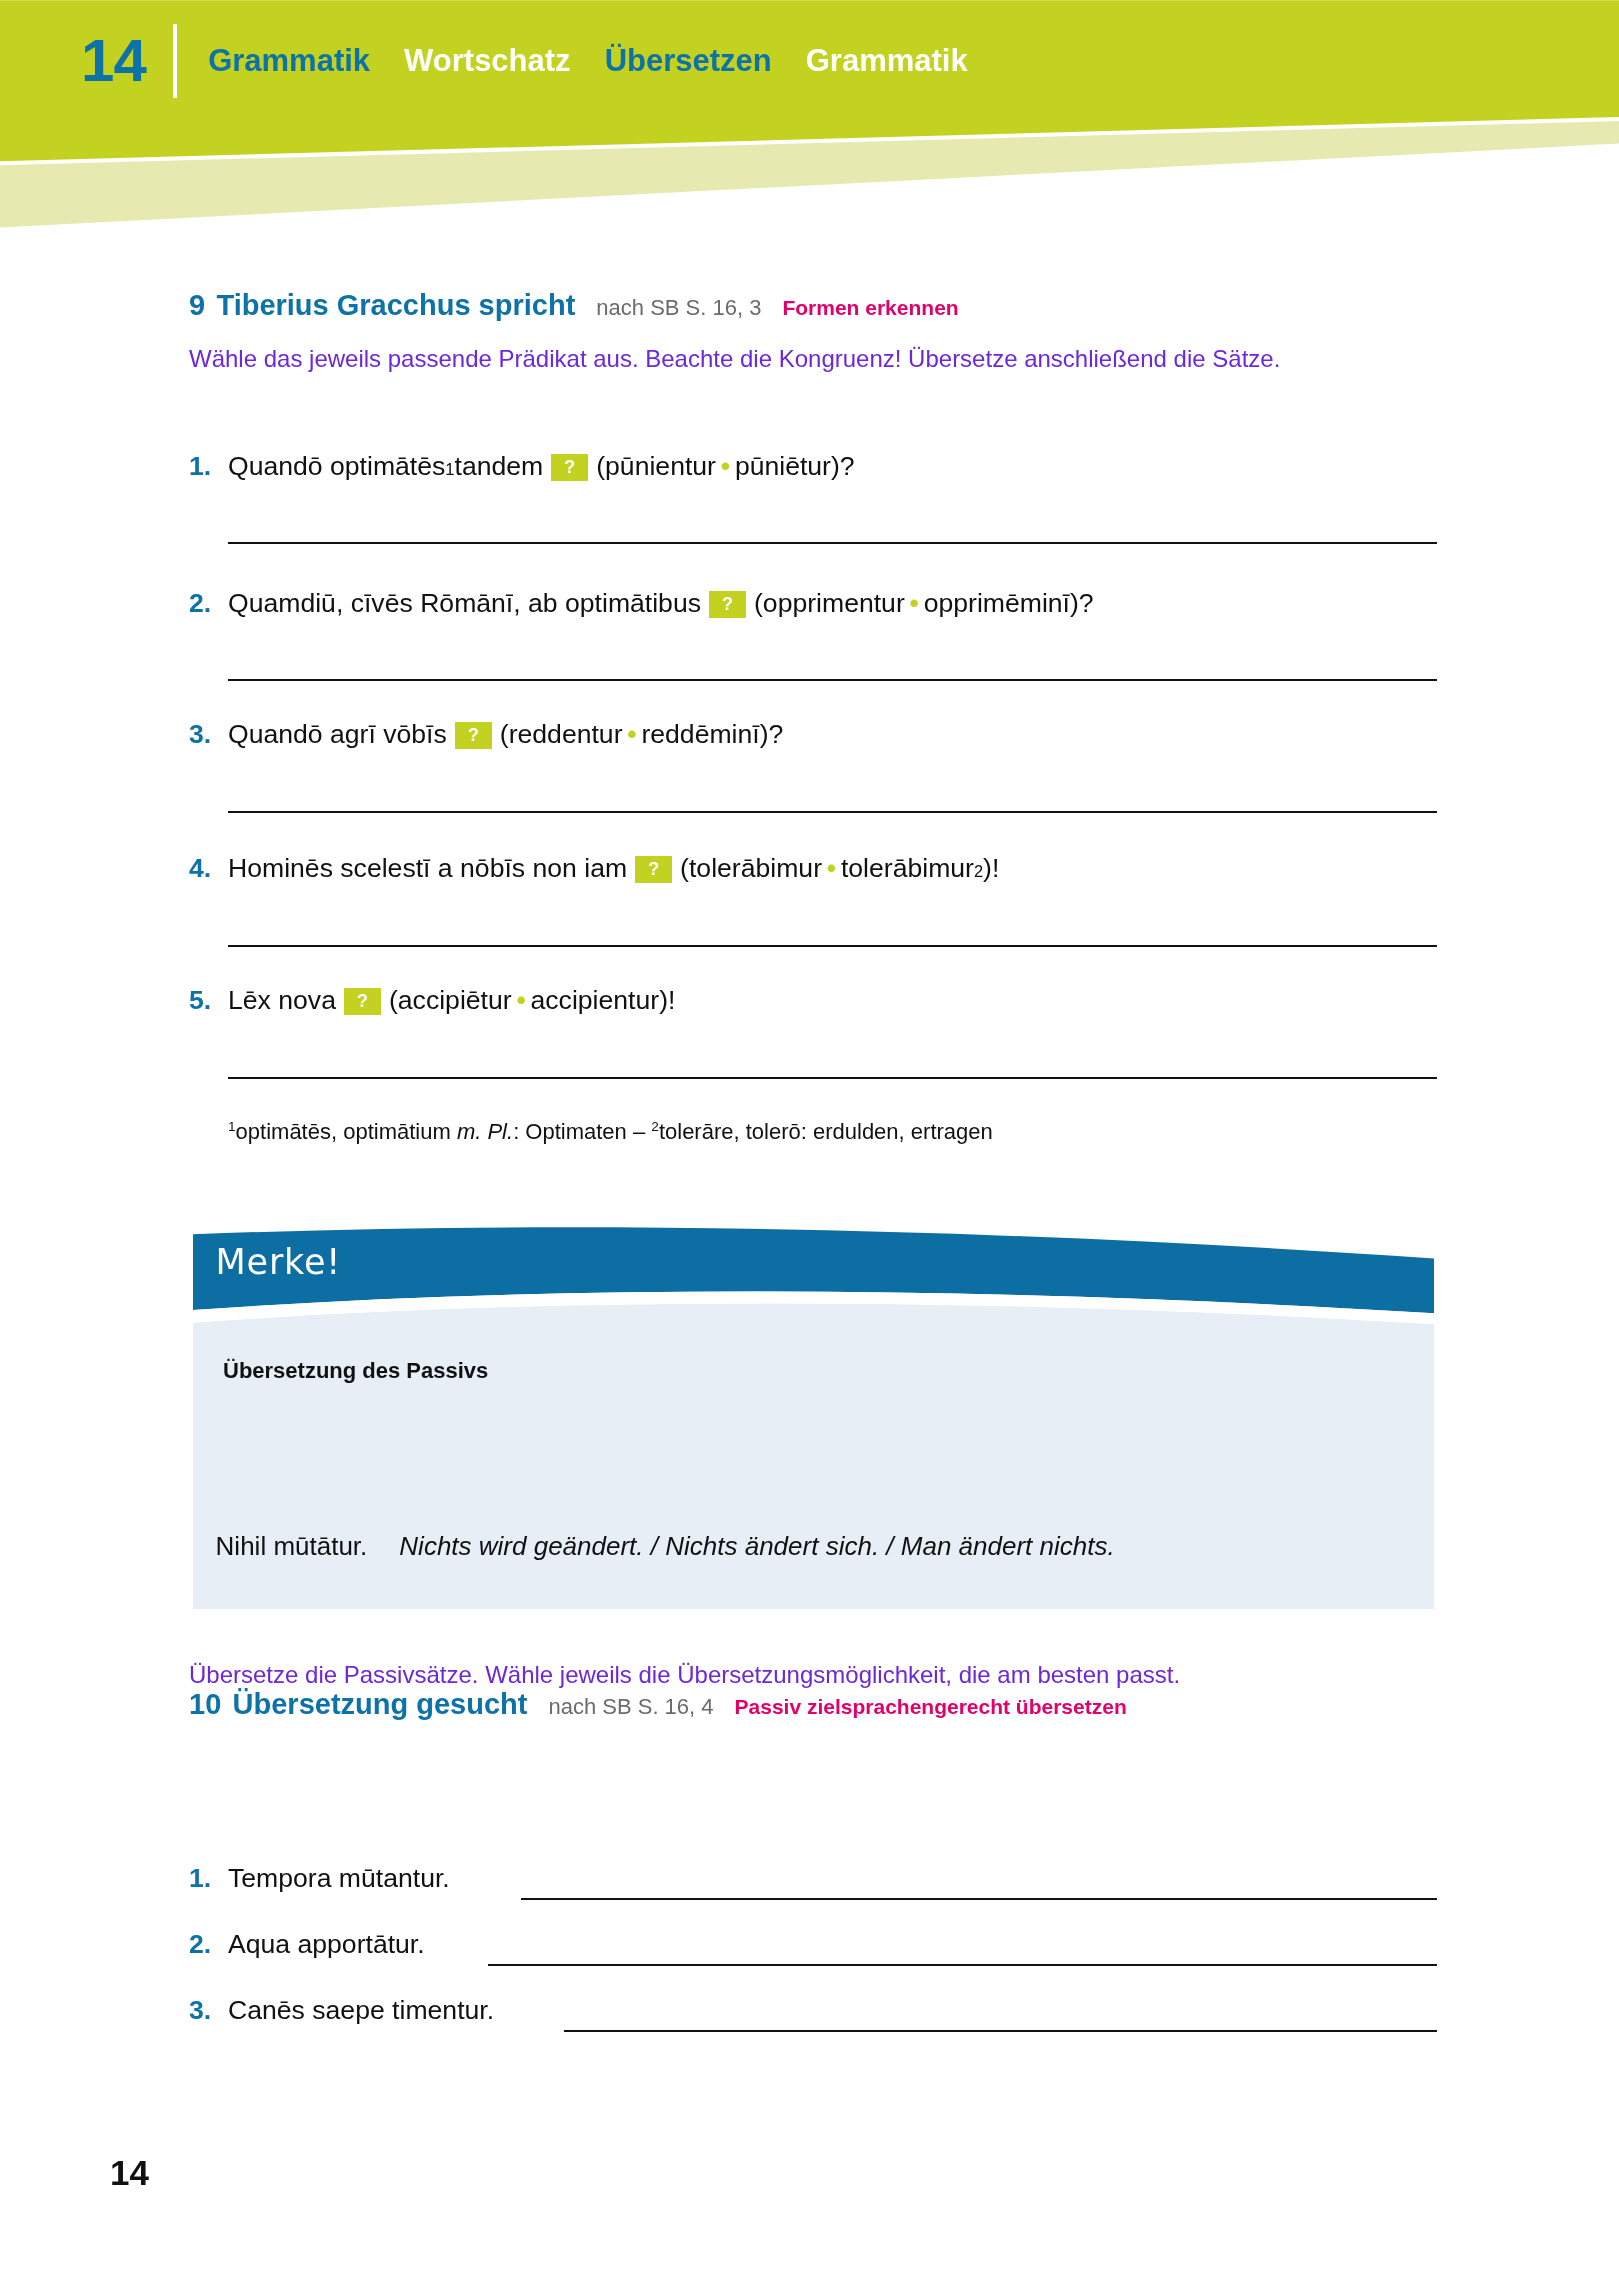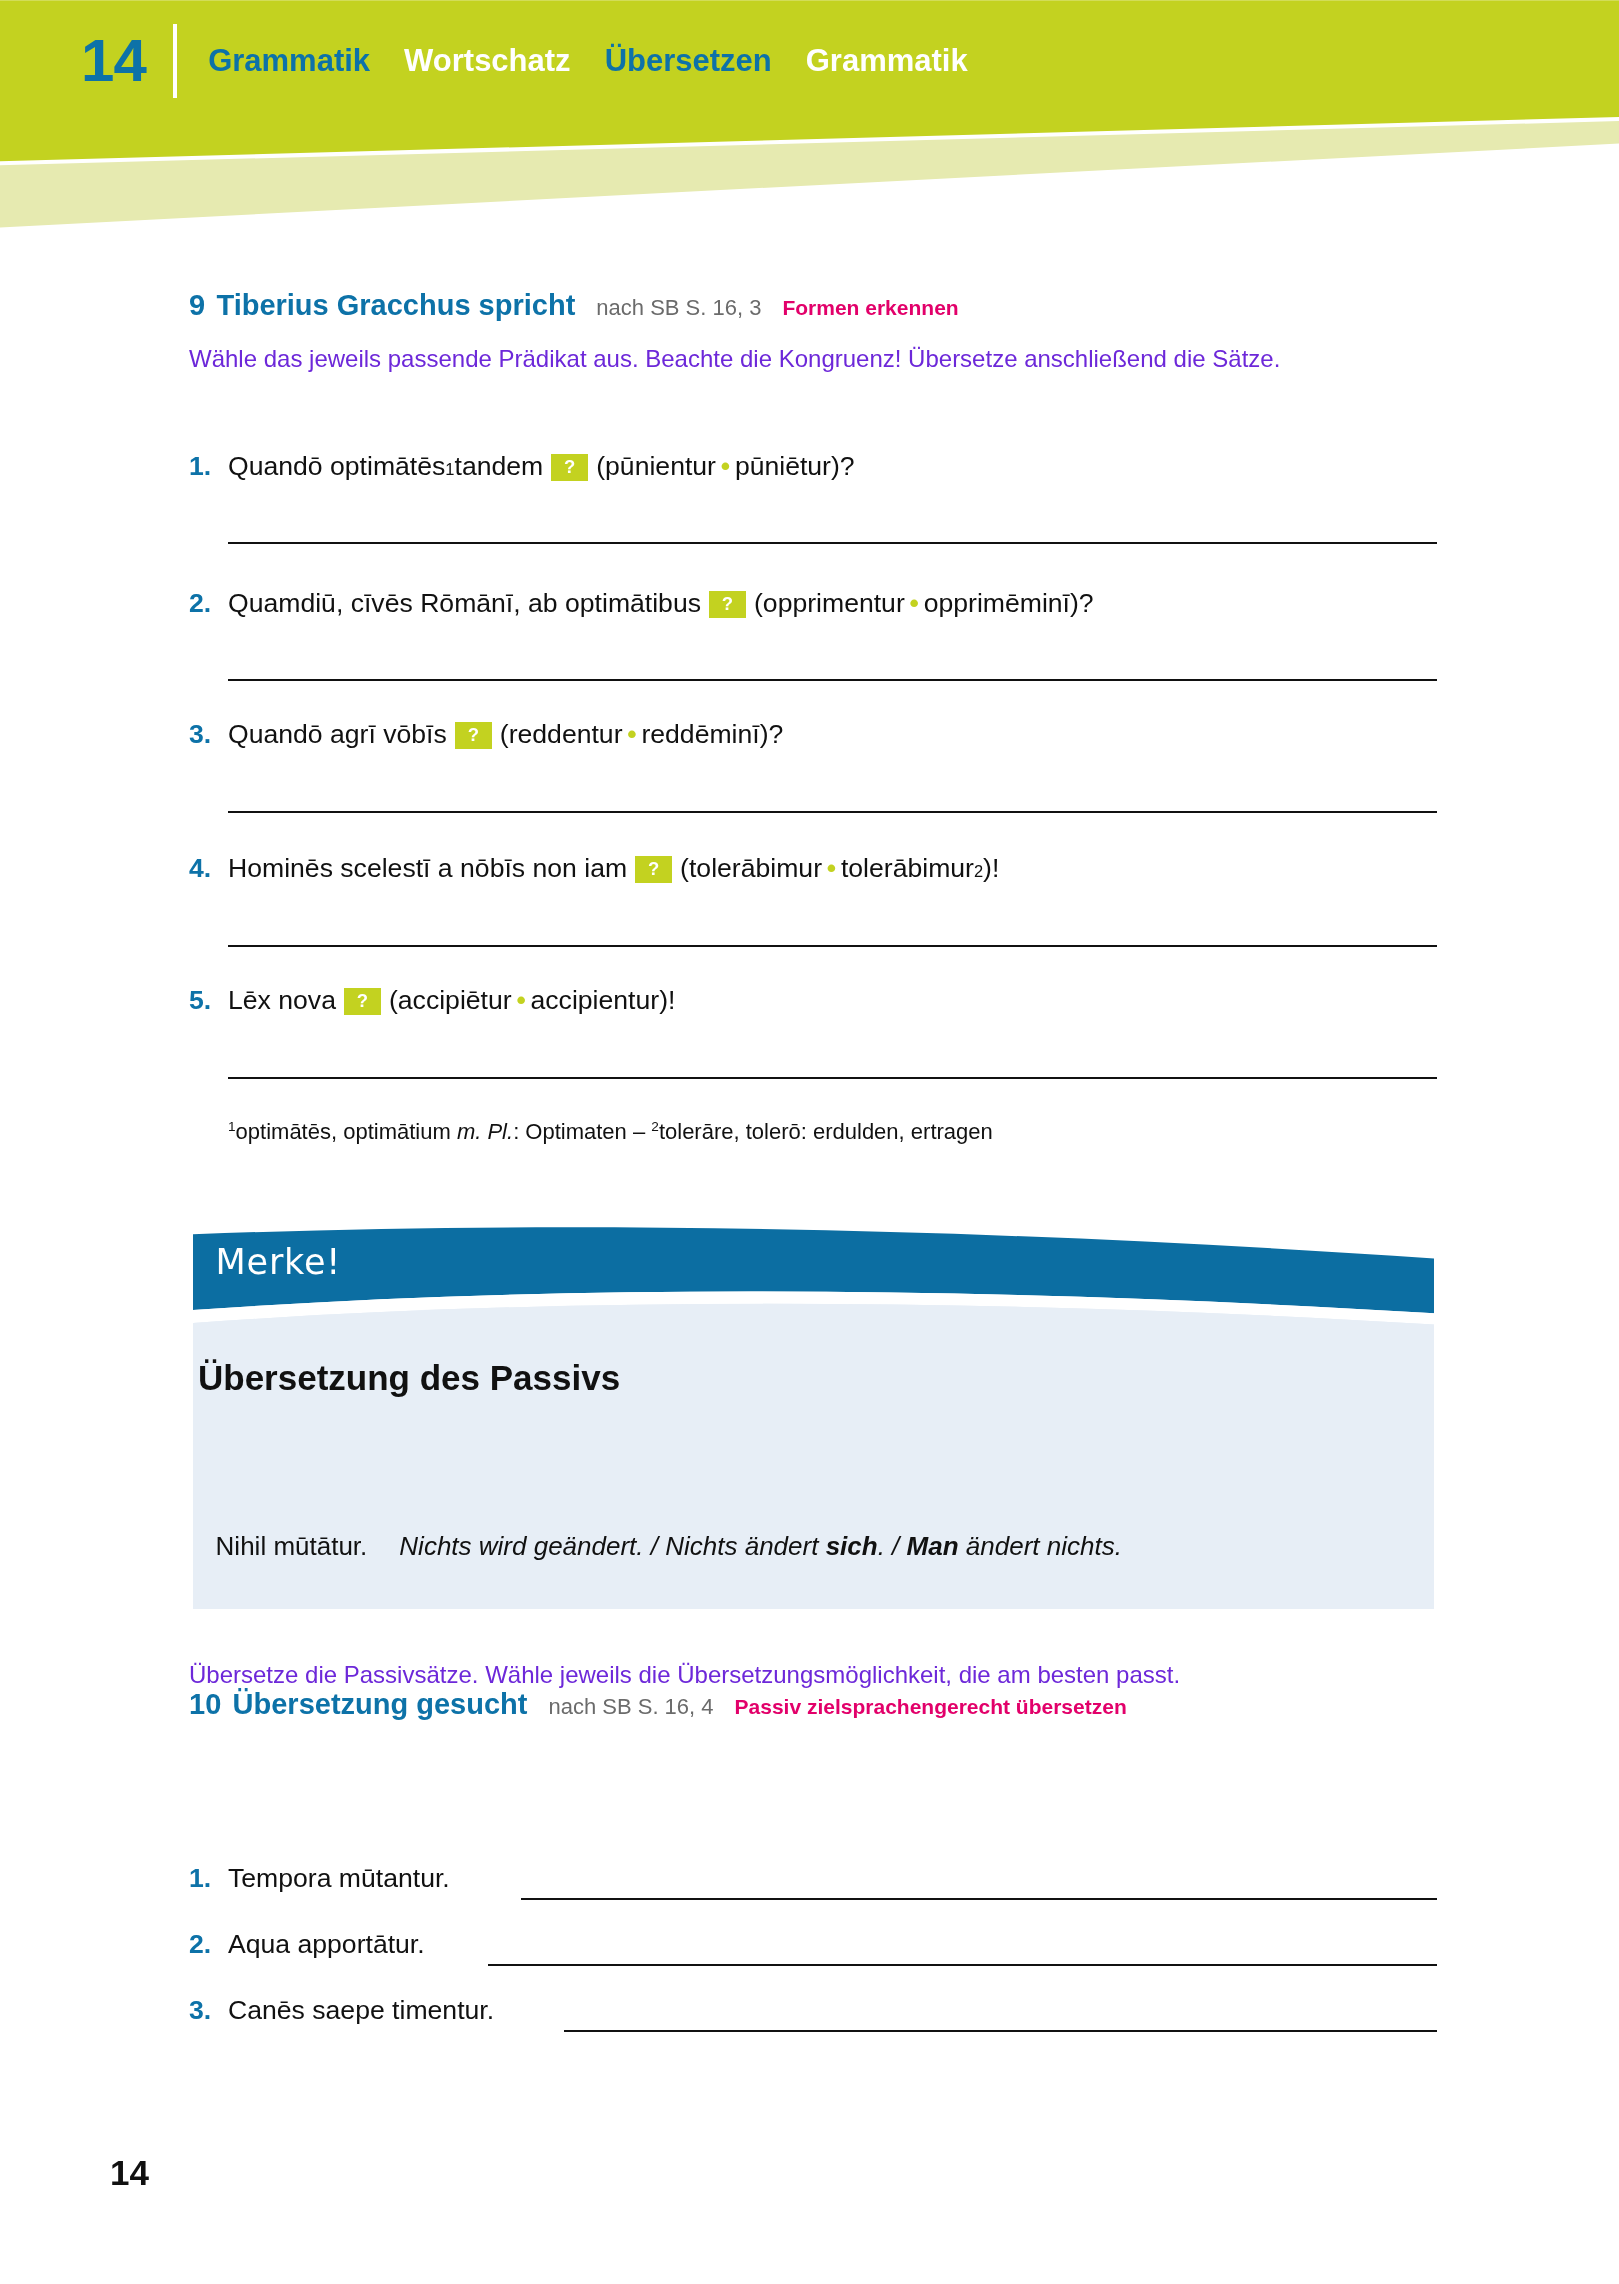--- a/index.html
+++ b/index.html
@@ -168,23 +168,23 @@
     left: 22.6px;
     top: 19.3px;
     font-size: 35px;
     color: #ffffff;
     font-weight: normal;
     font-family: "DejaVu Sans", sans-serif;
     letter-spacing: 0.8px;
   }
   .merke-title {
     position: absolute;
-    left: 5px;
+    left: 30px;
     top: 135px;
-    font-size: 35px;
+    font-size: 22px;
     font-weight: bold;
     color: #111111;
   }
   .merke-text {
     position: absolute;
     left: 22.6px;
     top: 190px;
     width: 1169px;
     font-size: 26px;
     line-height: 1.42;
@@ -193,21 +193,21 @@
   .merke-example {
     position: absolute;
     left: 22.6px;
     top: 308px;
     font-size: 26px;
     color: #111111;
     white-space: nowrap;
   }
   .merke-example .lat { margin-right: 32px; }
   .merke-example .ger { font-style: italic; }
-  .merke-example .ger b { font-weight: bold; }
+  .merke-example .ger b { font-weight: normal; }
 
   .pagenum {
     position: absolute;
     left: 110px;
     top: 2153px;
     font-size: 35px;
     font-weight: bold;
     color: #111111;
   }
 </style>

